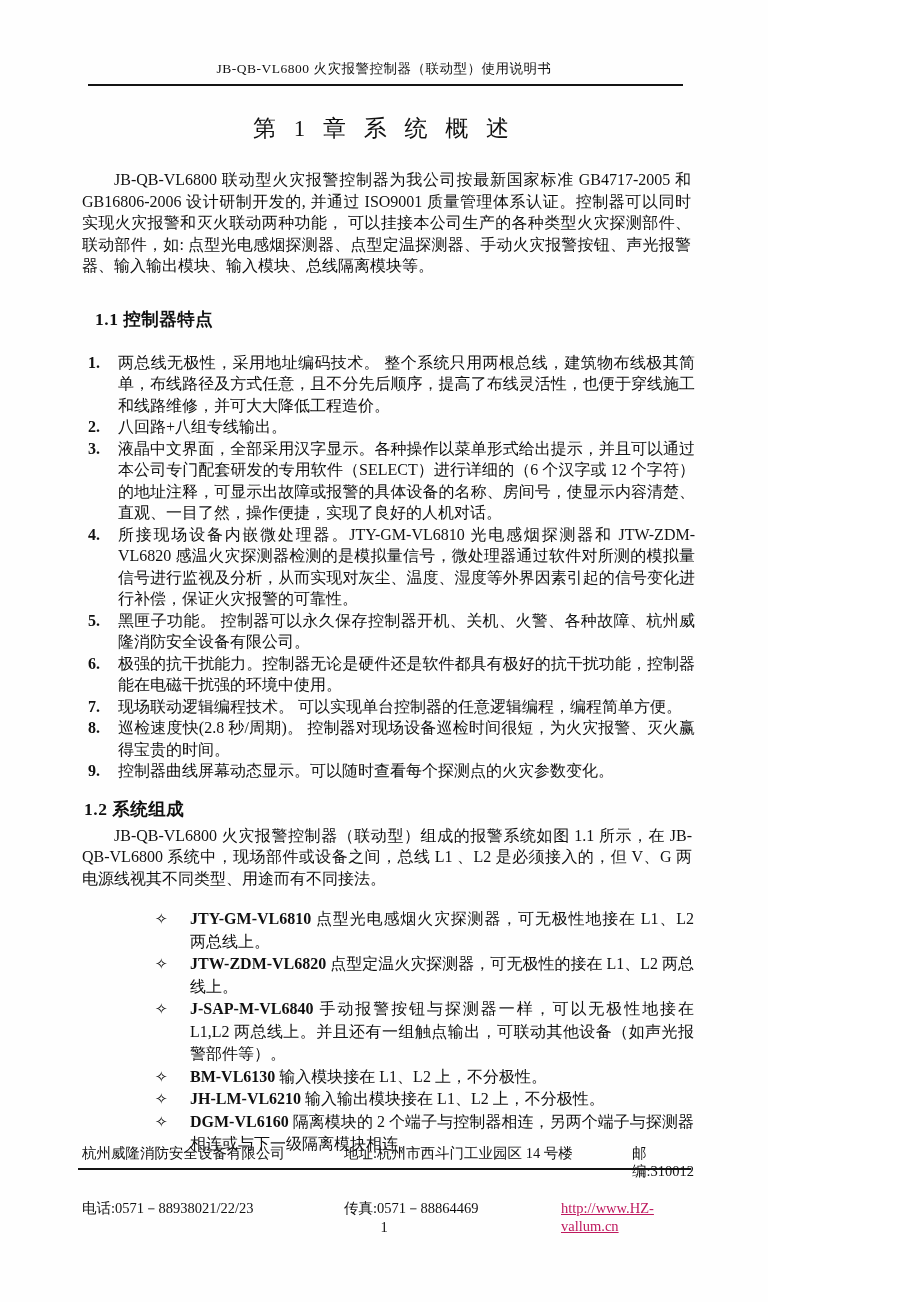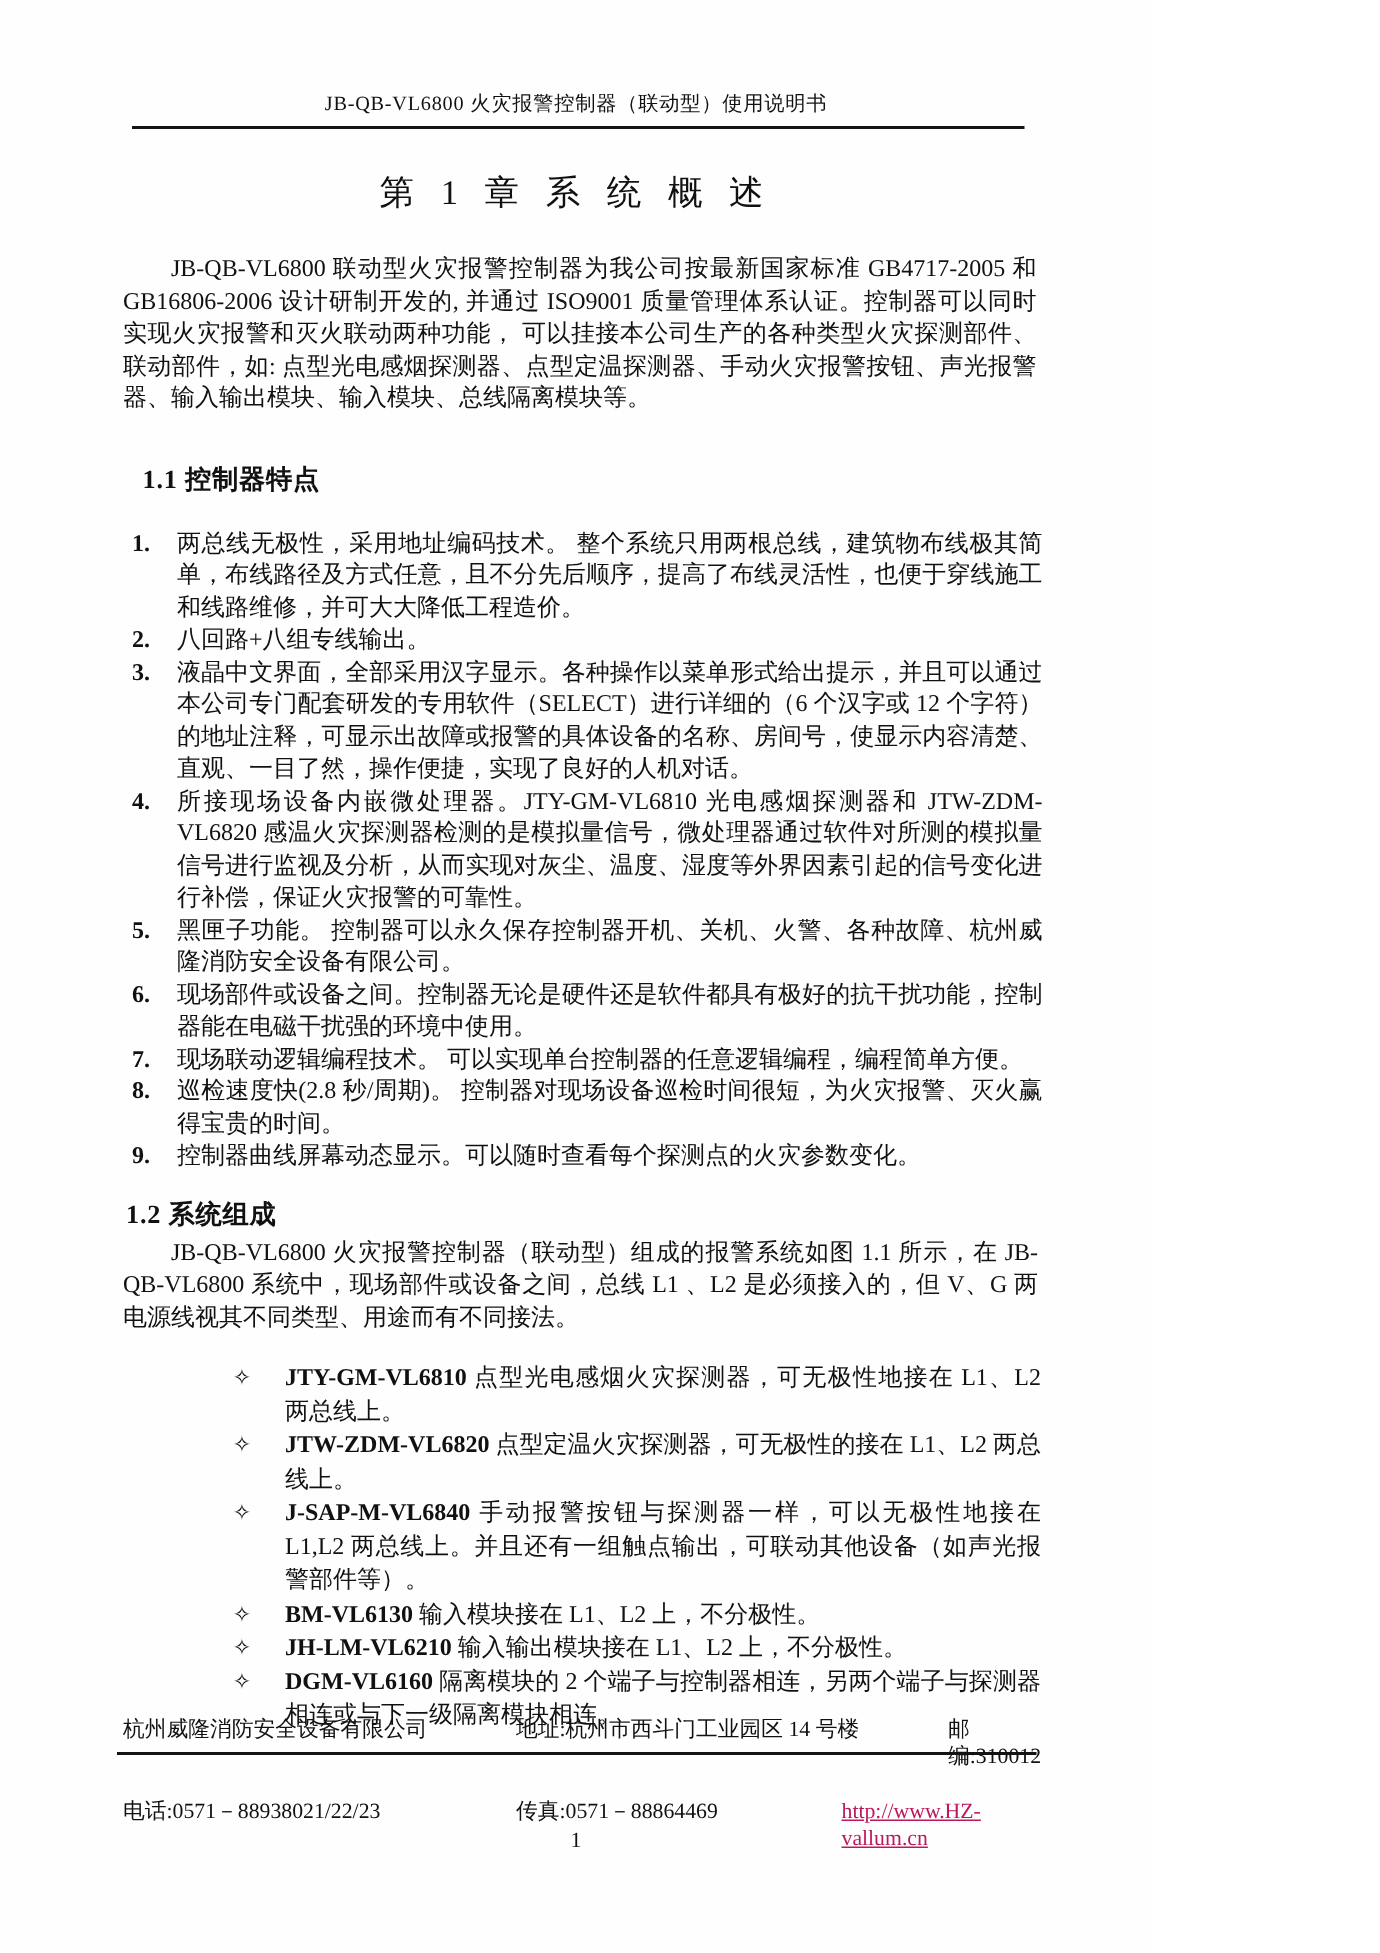--- a/index.html
+++ b/index.html
@@ -129,21 +129,21 @@
       <div class="feat">
         <span class="num">4.</span>
         <span class="txt">所接现场设备内嵌微处理器。JTY-GM-VL6810 光电感烟探测器和 JTW-ZDM-VL6820 感温火灾探测器检测的是模拟量信号，微处理器通过软件对所测的模拟量信号进行监视及分析，从而实现对灰尘、温度、湿度等外界因素引起的信号变化进行补偿，保证火灾报警的可靠性。</span>
       </div>
       <div class="feat">
         <span class="num">5.</span>
         <span class="txt">黑匣子功能。 控制器可以永久保存控制器开机、关机、火警、各种故障、杭州威隆消防安全设备有限公司。</span>
       </div>
       <div class="feat">
         <span class="num">6.</span>
-        <span class="txt">现场部件或设备之间。控制器无论是硬件还是软件都具有极好的抗干扰功能，控制器能在电磁干扰强的环境中使用。</span>
+        <span class="txt">极强的抗干扰能力。控制器无论是硬件还是软件都具有极好的抗干扰功能，控制器能在电磁干扰强的环境中使用。</span>
       </div>
       <div class="feat">
         <span class="num">7.</span>
         <span class="txt">现场联动逻辑编程技术。 可以实现单台控制器的任意逻辑编程，编程简单方便。</span>
       </div>
       <div class="feat">
         <span class="num">8.</span>
         <span class="txt">巡检速度快(2.8 秒/周期)。 控制器对现场设备巡检时间很短，为火灾报警、灭火赢得宝贵的时间。</span>
       </div>
       <div class="feat">

